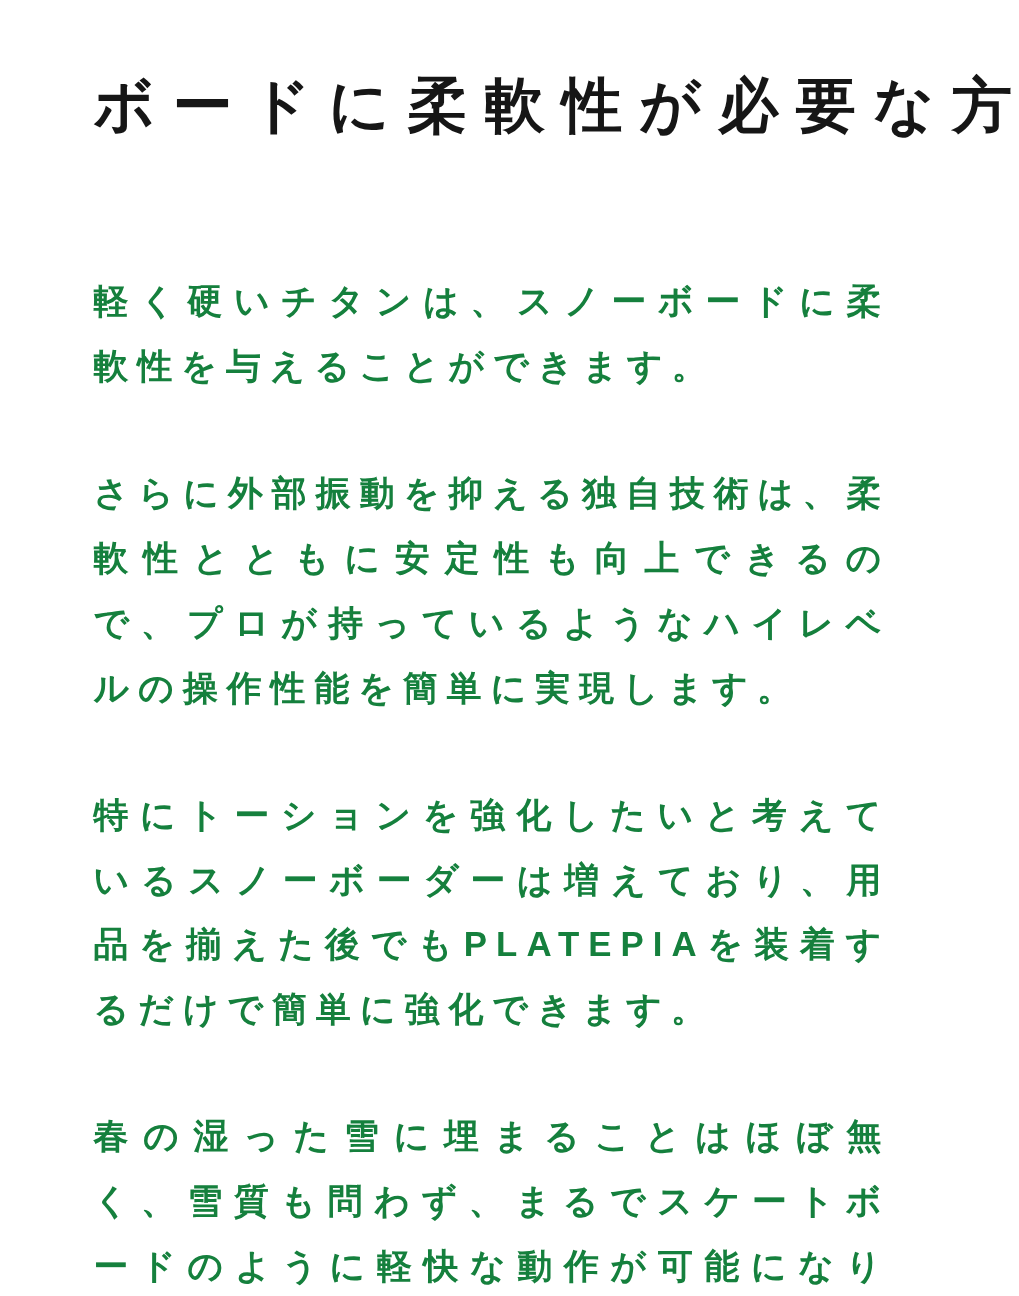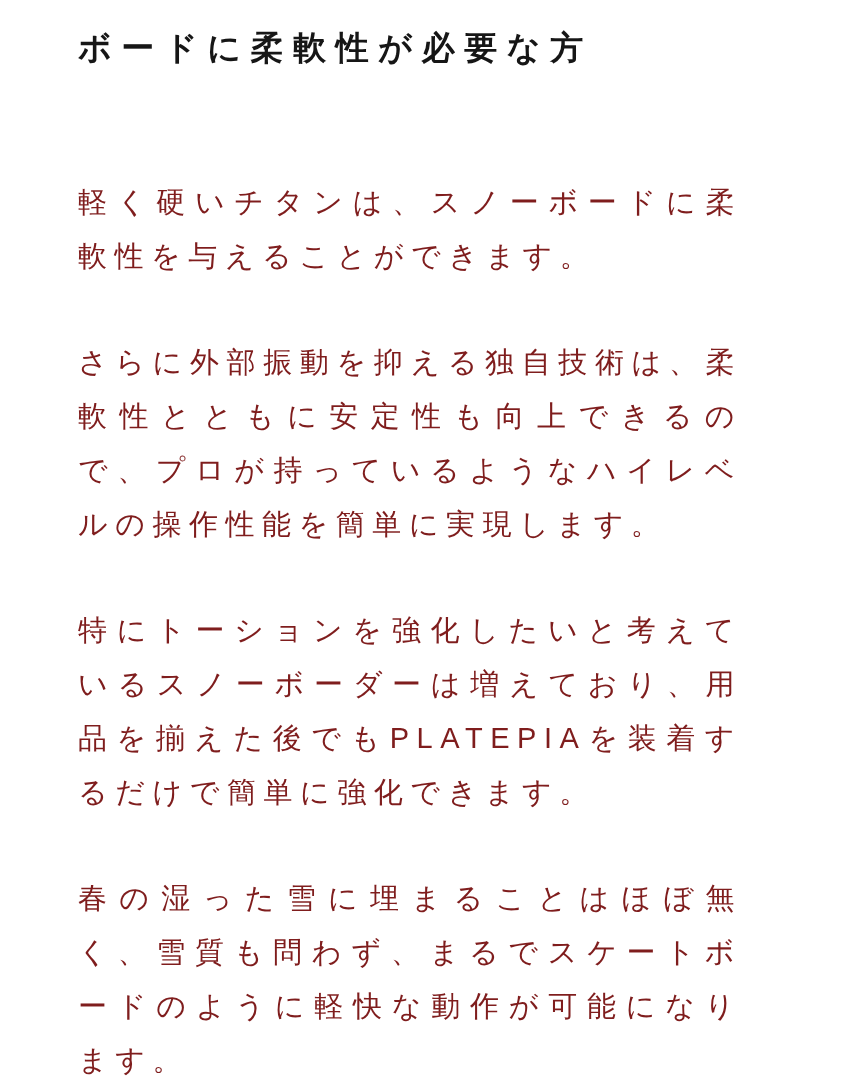--- a/index.html
+++ b/index.html
@@ -12,37 +12,37 @@
     height: 1080px;
     overflow: hidden;
     font-family: "Liberation Sans", "DejaVu Sans", sans-serif;
     color: #1a1a1a;
   }
   main.page {
     width: 664px;
     margin: 0 0 0 78px;
   }
   h1.section-heading {
-    margin: 28px 0 0 0;
-    font-size: 33px;
+    margin: 58px 0 0 0;
+    font-size: 50px;
     line-height: 1.2;
     font-weight: 700;
     letter-spacing: 0.29em;
     white-space: nowrap;
     color: #161616;
   }
   p.body-paragraph {
     margin: 52px 0 0 0;
     font-size: 29px;
-    font-weight: 400;
+    font-weight: 700;
     line-height: 54px;
     letter-spacing: 0.26em;
     text-align: justify;
     text-justify: inter-character;
-    color: #7f1d1d;
+    color: #15803d;
   }
   p.body-paragraph:first-of-type {
     margin-top: 107px;
   }
 </style>
 </head>
 <body>
 
 <main class="page">
   <h1 class="section-heading">ボードに柔軟性が必要な方</h1>

